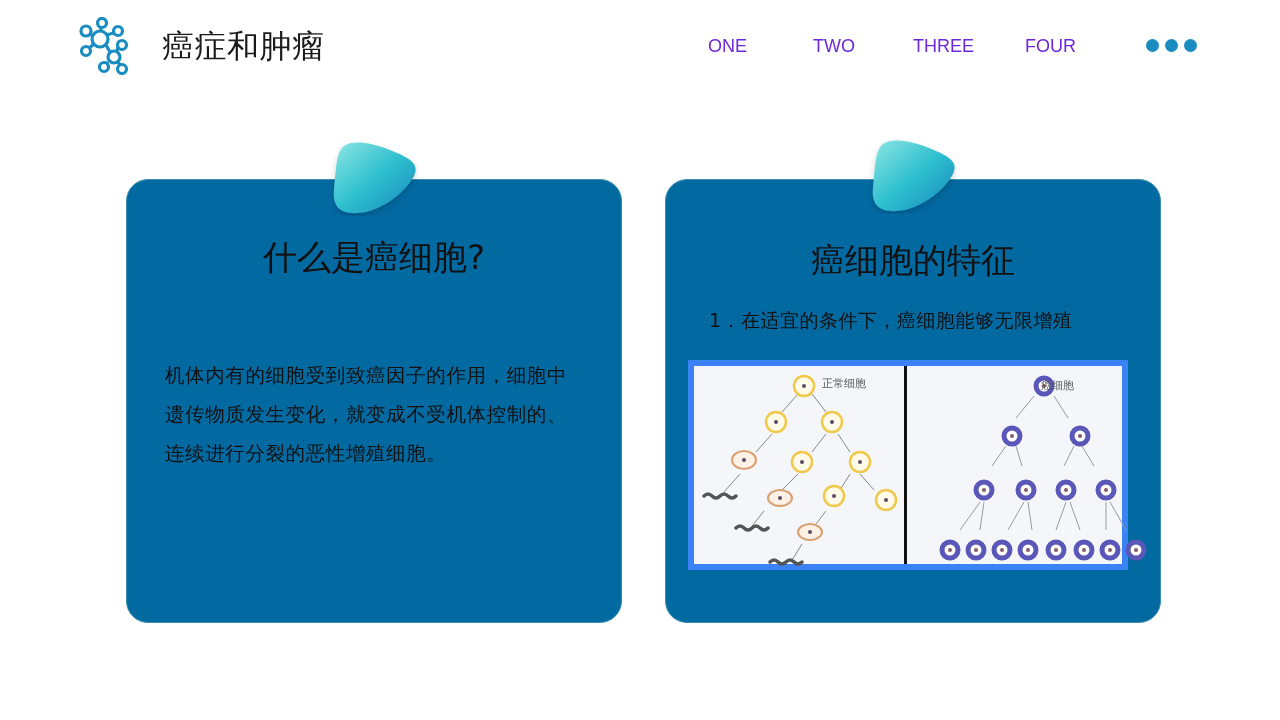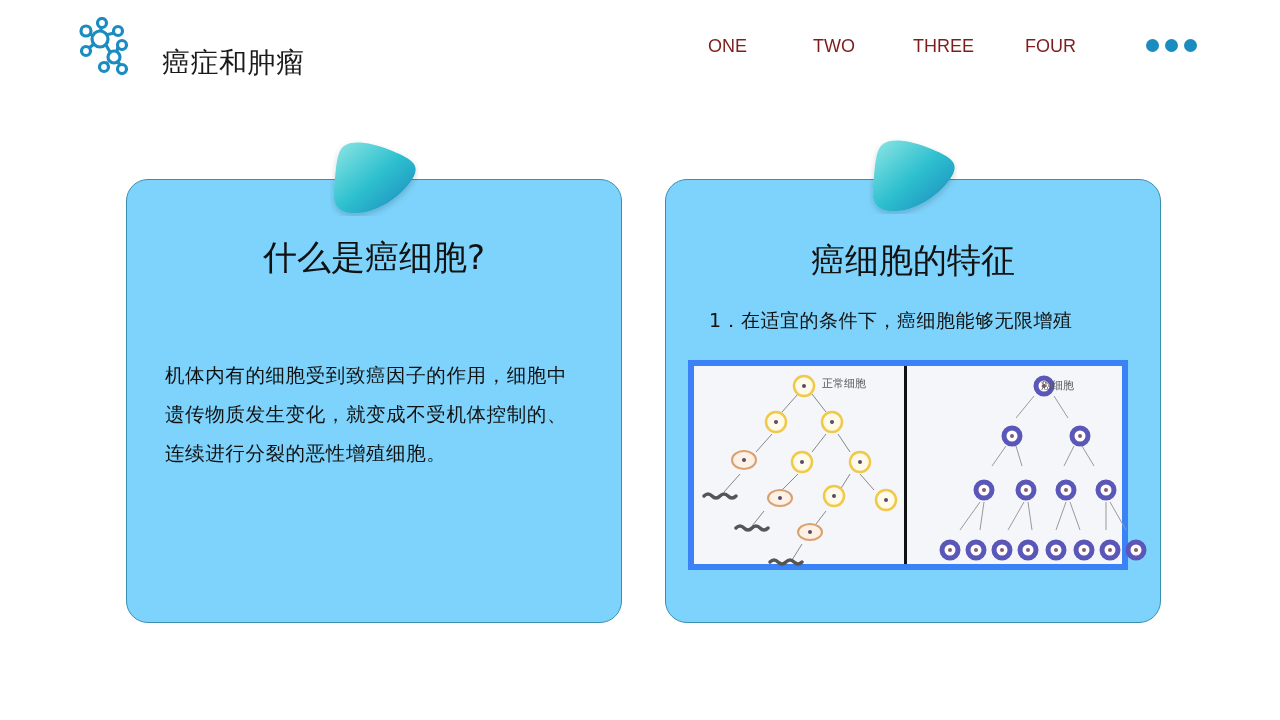--- a/index.html
+++ b/index.html
@@ -1,23 +1,23 @@
 <!DOCTYPE html>
 <html><head>
 <meta charset="utf-8">
 <style>
   html, body { margin:0; padding:0; }
   body { width:1280px; height:720px; background:#ffffff; position:relative; overflow:hidden;
          font-family:"DejaVu Sans", "Liberation Sans", sans-serif; color:#111; }
   .logo { position:absolute; left:78px; top:17px; width:52px; height:58px; }
-  .app-title { position:absolute; left:162px; top:44px; font-size:28px; color:#1a1a1a; letter-spacing:0.5px; }
-  .nav { position:absolute; top:36px; font-family:"Liberation Sans", sans-serif; font-size:18px; color:#7f1d1d; letter-spacing:0px; }
+  .app-title { position:absolute; left:162px; top:25px; font-size:32px; color:#1a1a1a; letter-spacing:0.5px; }
+  .nav { position:absolute; top:36px; font-family:"Liberation Sans", sans-serif; font-size:18px; color:#6d28d9; letter-spacing:0px; }
   .dots { position:absolute; left:1146px; top:39px; display:flex; gap:6px; }
   .dot { width:13px; height:13px; border-radius:50%; background:#1a8cc0; }
-  .card { position:absolute; top:179px; width:496px; height:444px; border:1.6px solid #3b8fae; border-radius:22px; box-sizing:border-box; background:#7dd3fc; }
+  .card { position:absolute; top:179px; width:496px; height:444px; border:1.6px solid #3b8fae; border-radius:22px; box-sizing:border-box; background:#0369a1; }
   .blob { position:absolute; width:88px; height:76px; }
   .card-title { position:absolute; left:0; right:0; text-align:center; font-size:34px; color:#111; }
   .body-text { position:absolute; left:38px; top:176px; width:420px; font-size:19.5px; line-height:39px; color:#111; letter-spacing:0.6px; }
   .point { position:absolute; left:35px; top:128px; font-size:19px; color:#111; letter-spacing:0.5px;margin-left:8px; }
   .figure { position:absolute; left:22px; top:180px; width:440px; height:210px; border:6px solid #3b82f6; box-sizing:border-box; display:flex; background:#f4f6fa; }
   .fig-panel { position:relative; height:100%; box-sizing:border-box; }
   .fig-left { width:213px; border-right:3px solid #111; }
   .fig-right { flex:1;padding-left:23px; }
   .fig-label { position:absolute; font-size:11px; color:#555; }
 </style>

